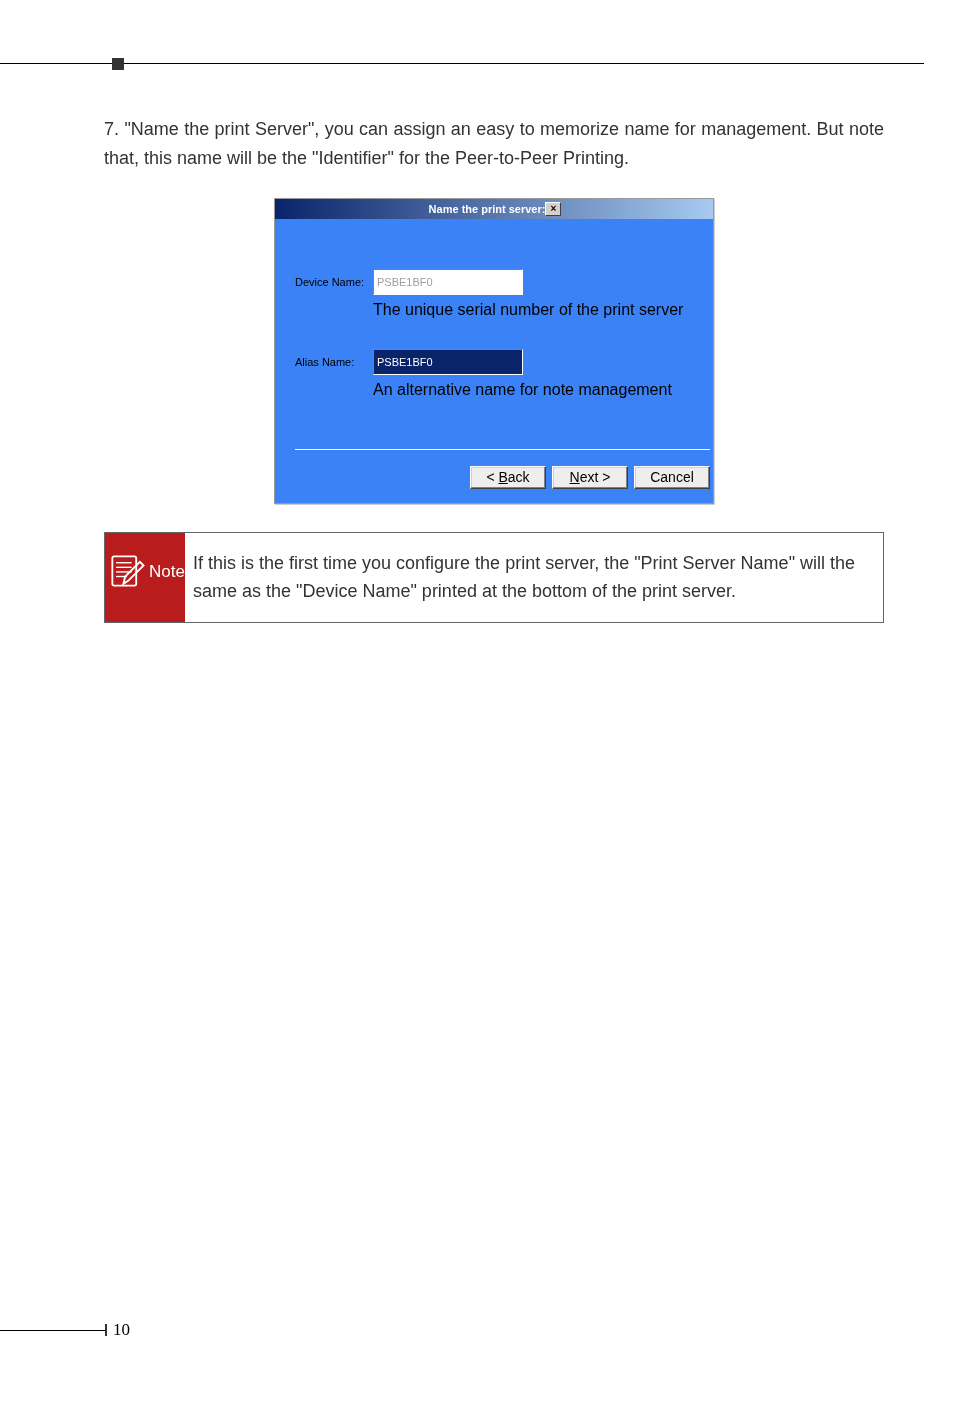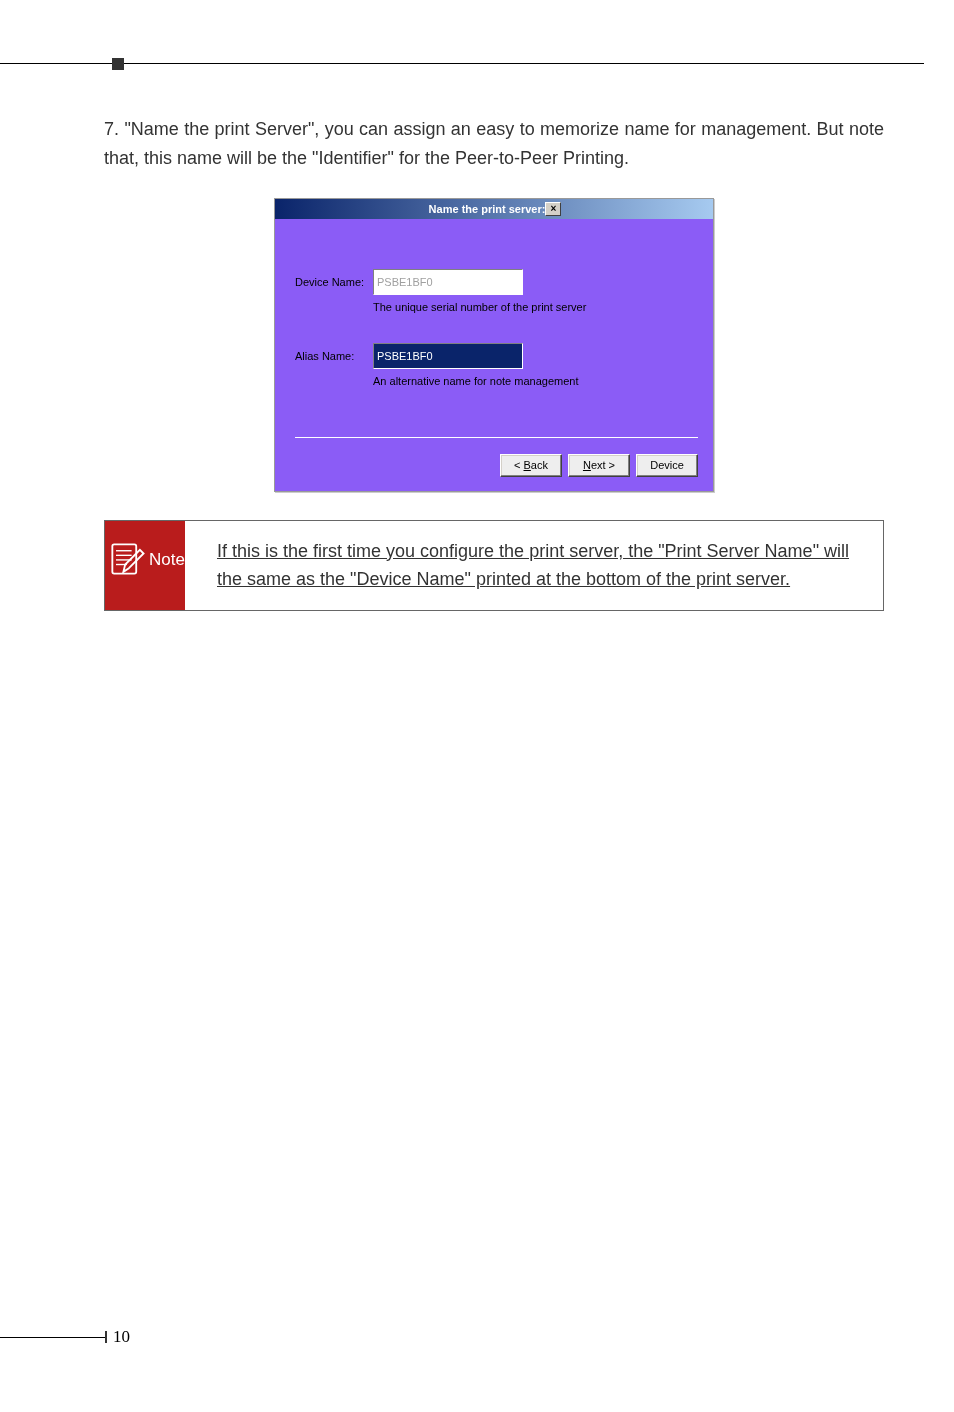--- a/index.html
+++ b/index.html
@@ -82,22 +82,22 @@
       border-right-color: #404040;
       border-bottom-color: #404040;
       color: #000;
       font-size: 10px;
       font-weight: bold;
       text-align: center;
       line-height: 12px;
       font-family: Arial, sans-serif;
     }
     .dialog-body {
-      padding: 50px 15px 14px 20px;
-      background: #8b5cf6;
+      padding: 50px 3px 14px 20px;
+      background: #3b82f6;
       font-family: Tahoma, "MS Sans Serif", sans-serif;
       font-size: 11px;
       color: #000;
     }
     .field-row {
       display: flex;
       align-items: center;
       margin-bottom: 6px;
     }
     .field-label {
@@ -118,45 +118,45 @@
     }
     .text-input.disabled {
       color: #a0a0a0;
       background: #fff;
     }
     .text-input.selected {
       background: #0a246a;
       color: #fff;
     }
     .field-hint {
-      font-size: 11px;
+      font-size: 16px;
       margin-left: 78px;
       margin-bottom: 30px;
     }
     .dialog-separator {
       height: 1px;
       background: #999;
       border-bottom: 1px solid #fff;
       margin: 50px 0 12px 0;
     }
     .dialog-buttons {
       display: flex;
       justify-content: flex-end;
       gap: 6px;
       padding-top: 4px;
     }
     .dlg-btn {
-      width: 62px;
+      width: 76px;
       height: 23px;
       background: #eeeeee;
       border: 1px solid #404040;
       border-top-color: #fff;
       border-left-color: #fff;
       box-shadow: inset -1px -1px 0 #808080, inset 1px 1px 0 #d4d0c8;
-      font-size: 11px;
+      font-size: 14px;
       font-family: Tahoma, sans-serif;
       cursor: pointer;
     }
     .dlg-btn u {
       text-decoration: underline;
     }
     .note-box {
       border: 1px solid #666;
       display: flex;
       margin-top: 10px;
@@ -174,29 +174,28 @@
     .note-icon {
       width: 48px;
       height: 48px;
       margin-bottom: 2px;
     }
     .note-label-text {
       font-size: 17px;
     }
     .note-text {
       flex: 1;
-      padding: 16px 32px;
+      padding: 16px 8px;
       font-size: 18px;
       color: #333;
       line-height: 1.6;
-      text-decoration: underline;
     }
     .page-footer {
       position: absolute;
-      bottom: 65px;
+      bottom: 72px;
       left: 0;
       width: 130px;
       display: flex;
       align-items: center;
     }
     .footer-line {
       flex: 1;
       height: 1px;
       background: #000;
     }
@@ -242,21 +241,21 @@
         <span class="field-label">Alias Name:</span>
         <input type="text" class="text-input selected" value="PSBE1BF0" style="">
       </div>
       <div class="field-hint">An alternative name for note management</div>
 
       <div class="dialog-separator"></div>
 
       <div class="dialog-buttons">
         <button class="dlg-btn"><span>&lt; </span><u>B</u><span>ack</span></button>
         <button class="dlg-btn"><u>N</u><span>ext &gt;</span></button>
-        <button class="dlg-btn">Device</button>
+        <button class="dlg-btn">Cancel</button>
       </div>
     </div>
   </div>
 
   <div class="note-box">
     <div class="note-label-cell">
       <svg class="note-icon" viewBox="0 0 48 48">
         <rect x="8" y="8" width="26" height="32" rx="2" fill="none" stroke="#fff" stroke-width="2"></rect>
         <line x1="12" y1="15" x2="29" y2="15" stroke="#fff" stroke-width="1.5"></line>
         <line x1="12" y1="20" x2="29" y2="20" stroke="#fff" stroke-width="1.5"></line>

